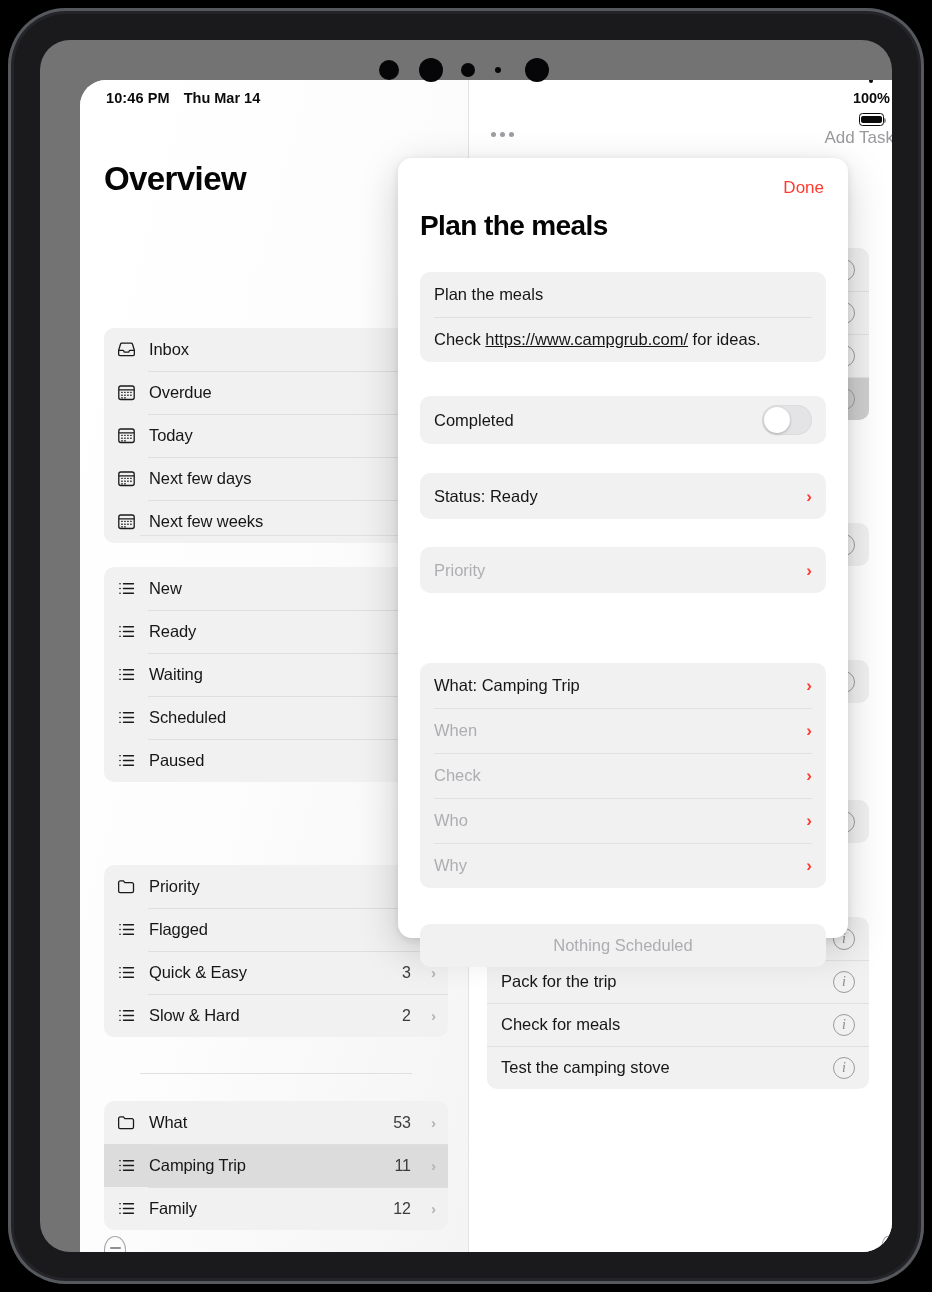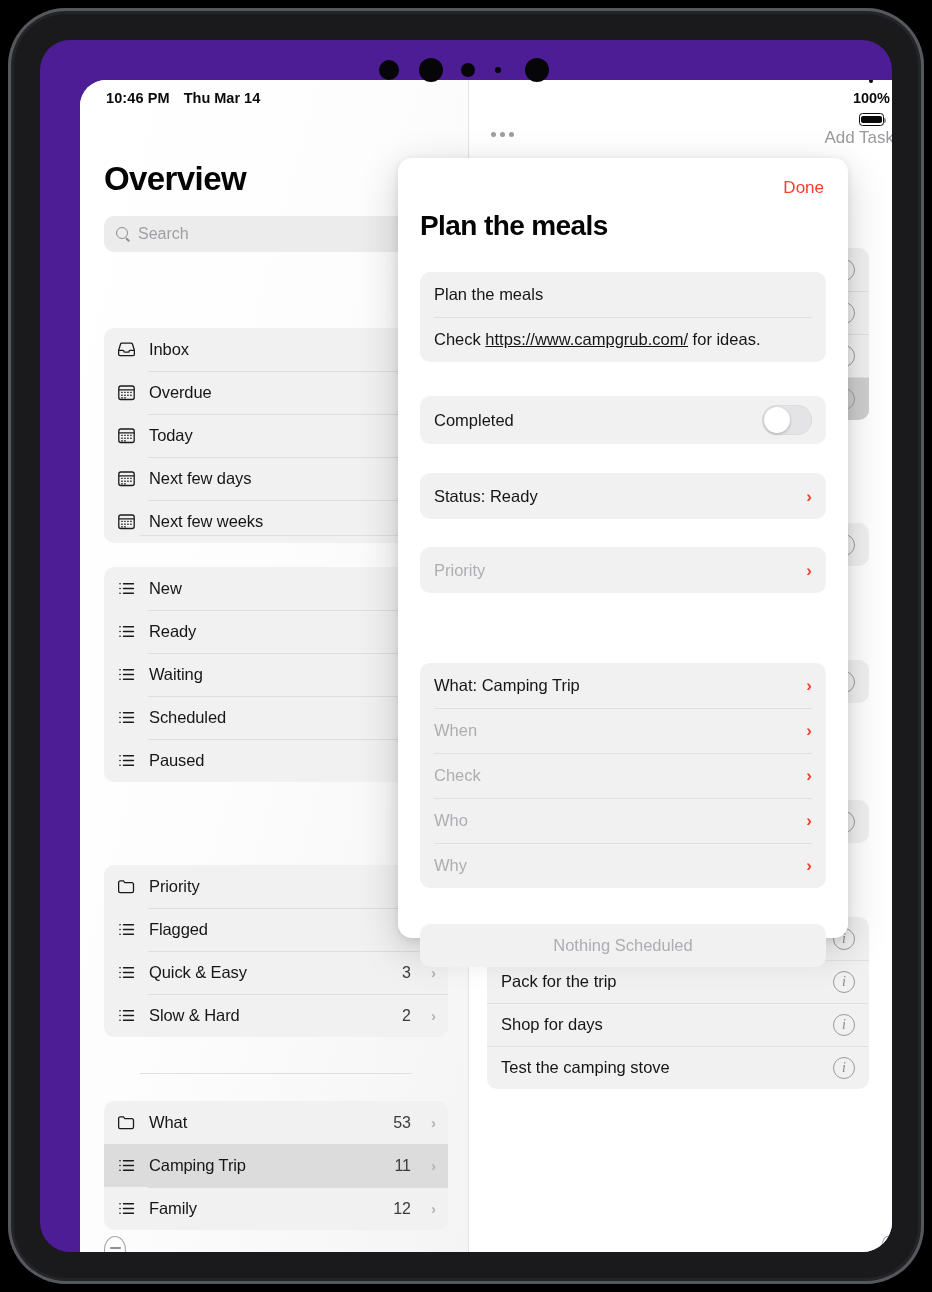--- a/index.html
+++ b/index.html
@@ -15,21 +15,21 @@
     position: absolute; left: 8px; top: 8px;
     width: 916px; height: 1276px;
     border-radius: 58px;
     background: #1a1a1c;
     box-shadow: inset 0 0 0 3px #55585c, inset 0 0 0 6px #242428;
   }
   #bezel {
     position: absolute; left: 32px; top: 32px;
     width: 852px; height: 1212px;
     border-radius: 30px;
-    background: #4c1d95;
+    background: #737373;
     overflow: hidden;
   }
   #screen {
     position: absolute; left: 40px; top: 40px;
     width: 836px; height: 1196px;
     border-radius: 26px;
     background: #ffffff;
     overflow: hidden;
   }
   
@@ -200,24 +200,20 @@
             </span>
         </span>
       </div>
 
       <div id="panes">
 
         <div id="sidebar">
 
           <div id="ov-title">Overview</div>
 
-          <div id="searchbar">
-            <span class="mag"></span>
-            <span class="ph">Search</span>
-          </div>
 
           <div class="group" style="top:248px">
             <div class="row">
               <span class="ico">
                 <svg viewBox="0 0 24 24" fill="none" stroke="currentColor" stroke-width="1.5">
                   <path d="M3 13l2.2-7.2A1.6 1.6 0 016.7 4.8h10.6a1.6 1.6 0 011.5 1L21 13v4.4a1.6 1.6 0 01-1.6 1.6H4.6A1.6 1.6 0 013 17.4z"></path>
                   <path d="M3 13h5a1 1 0 011 1 1 1 0 001 1h4a1 1 0 001-1 1 1 0 011-1h5"></path>
                 </svg>
               </span>
               <span class="label">Inbox</span>
@@ -518,21 +514,21 @@
           <div class="dgroup" style="top:837px">
             <div class="drow">
               <span class="dlabel">Check the tire pressure on the car</span>
               <span class="infobtn">i</span>
             </div>
             <div class="drow">
               <span class="dlabel">Pack for the trip</span>
               <span class="infobtn">i</span>
             </div>
             <div class="drow">
-              <span class="dlabel">Shop for days</span>
+              <span class="dlabel">Check for meals</span>
               <span class="infobtn">i</span>
             </div>
             <div class="drow">
               <span class="dlabel">Test the camping stove</span>
               <span class="infobtn">i</span>
             </div>
           </div>
 
           <div class="toolbar" id="tb-right">
             <div class="ovbtn">

